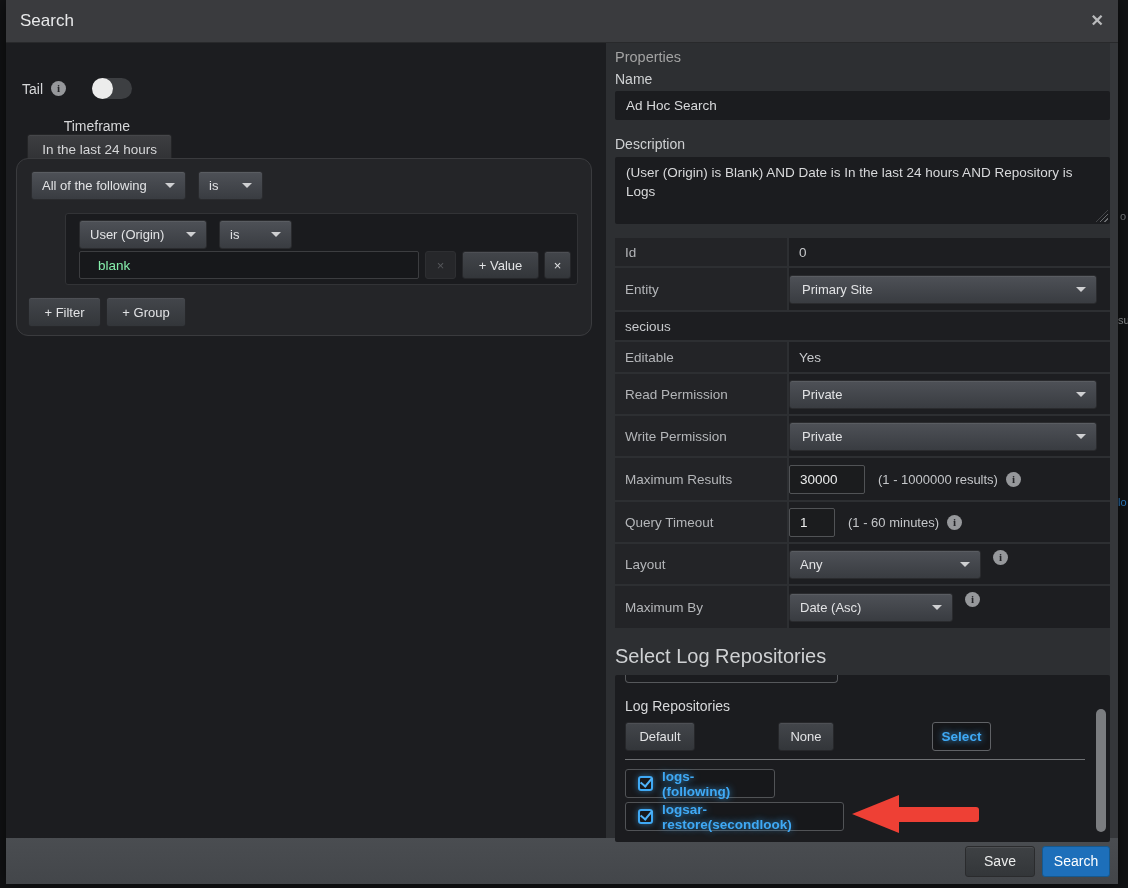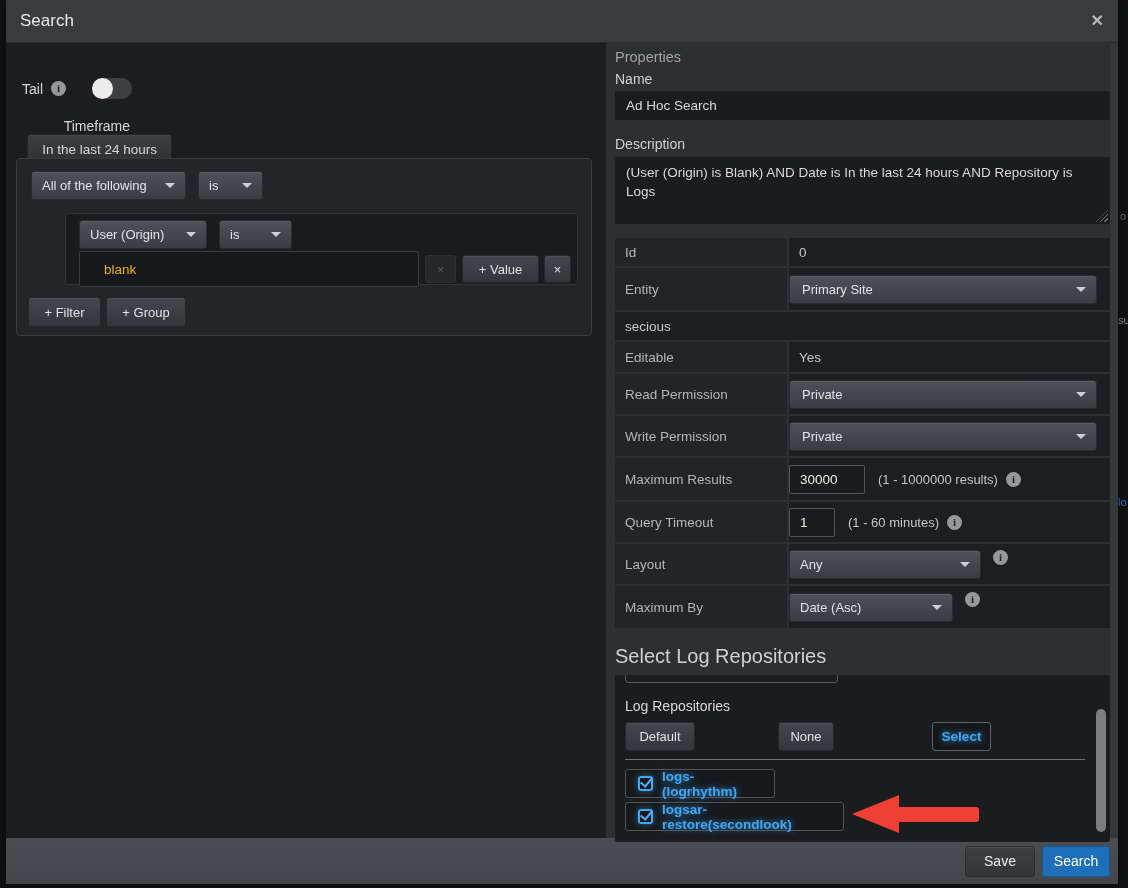--- a/index.html
+++ b/index.html
@@ -65,38 +65,38 @@
   .caret { width:0; height:0; border-left:5px solid transparent; border-right:5px solid transparent; border-top:5px solid #cfd0d2; margin-left:12px; }
   .info {
     display:inline-block; width:15px; height:15px; border-radius:50%;
     background:#96989b; color:#232427; font-size:11px; font-weight:bold;
     line-height:15px; text-align:center; font-family:"Liberation Serif", serif;
     flex:0 0 auto;
   }
   .info::after { content:"i"; }
   .textinput {
     background:#17181b; border:1px solid #3c3d40; border-radius:2px;
-    color:#eab308; font-size:13.5px; font-family:"Liberation Sans", sans-serif;
-    padding:0 24px; height:36px;
+    color:#86efac; font-size:13.5px; font-family:"Liberation Sans", sans-serif;
+    padding:0 18px; height:28px;
   }
 
   
   .tail-row { position:absolute; left:16px; top:35px; display:flex; align-items:center; gap:8px; }
   .tail-row .lbl { font-size:14px; color:#d6d7d9; }
   .toggle { position:relative; width:40px; height:21px; margin-left:18px; }
   .toggle .track { position:absolute; inset:0; background:#3d3f42; border-radius:11px; }
   .toggle .knob { position:absolute; left:0; top:0; width:21px; height:21px; background:#ececec; border-radius:50%; }
 
   .timeframe-row { position:absolute; left:16px; top:71px; display:flex; align-items:center;flex-direction:column; }
   .timeframe-row .lbl { font-size:14px; color:#d6d7d9; width:72px; margin-top:4px; }
   .timeframe-row .btn + .btn { margin-left:12px; }
 
   .filter-group {
     position:absolute; left:10px; top:115px; width:576px; height:178px;
-    background:#242528; border:1px solid #3a3b3e; border-radius:4px;
+    background:#242528; border:1px solid #3a3b3e; border-radius:12px;
   }
   .fg-head { position:absolute; left:14px; top:12px; display:flex; gap:12px; }
   .inner-row {
     position:absolute; left:48px; top:54px; width:513px; height:72px;
     background:#1a1b1e; border:1px solid #323336; border-radius:3px;
   }
   .ir-dds { position:absolute; left:13px; top:6px; display:flex; gap:12px; }
   .ir-vals { position:absolute; left:13px; top:37px; display:flex; gap:6px; align-items:center; }
   .fg-foot { position:absolute; left:11px; top:138px; display:flex; gap:5px; }
 
@@ -381,21 +381,21 @@
           <div class="repo-title">Log Repositories</div>
 
           <span class="btn2 rbtn-default" style="height:29px;">Default</span>
           <span class="btn2 rbtn-none" style="height:29px;">None</span>
           <span class="rbtn-select">Select</span>
 
           <div class="repo-divider"></div>
 
           <div class="repo-item one">
             <span class="cbx"></span>
-            <span>logs-(logrhythm)</span>
+            <span>logs-(following)</span>
           </div>
           <div class="repo-item two">
             <span class="cbx"></span>
             <span>logsar-restore(secondlook)</span>
           </div>
 
           <div class="red-arrow">
             <span class="head"></span>
             <span class="tail"></span>
           </div>

